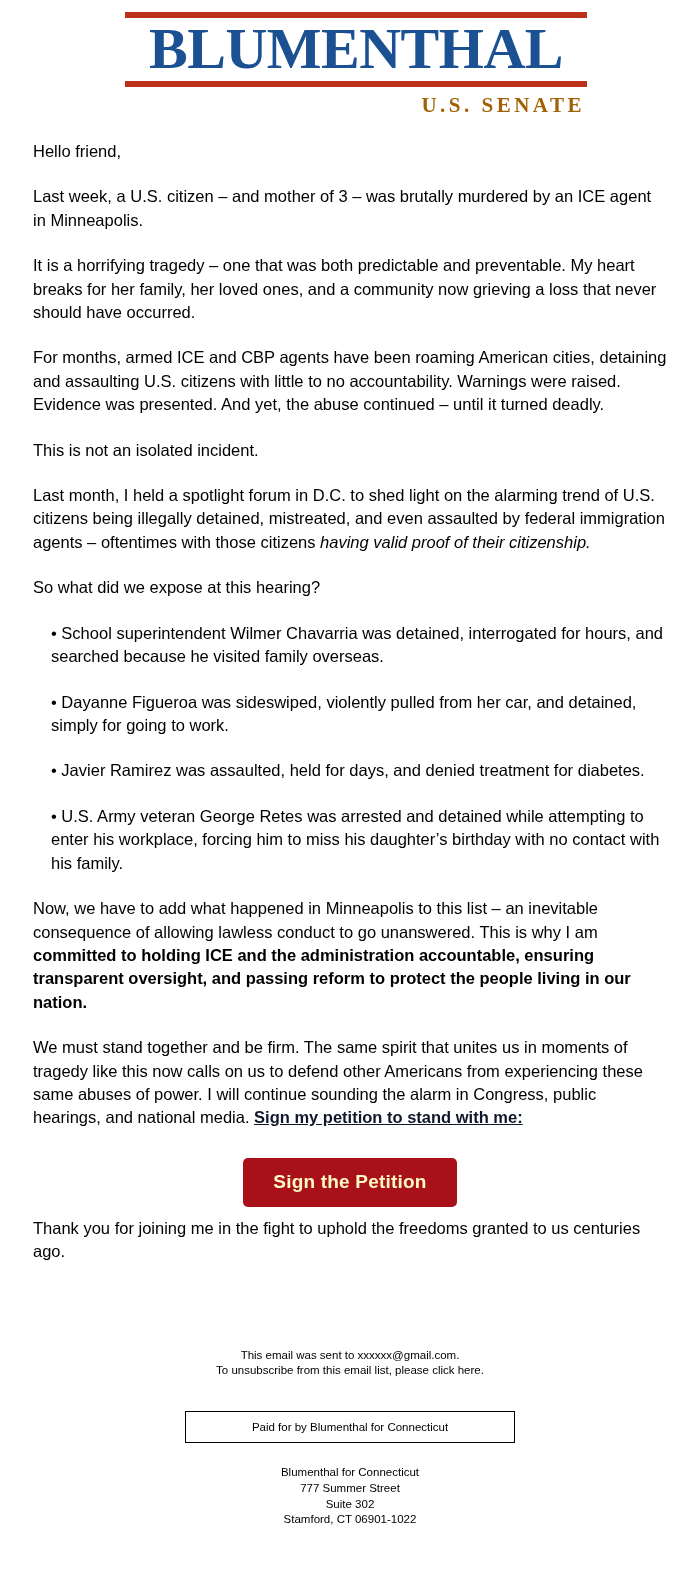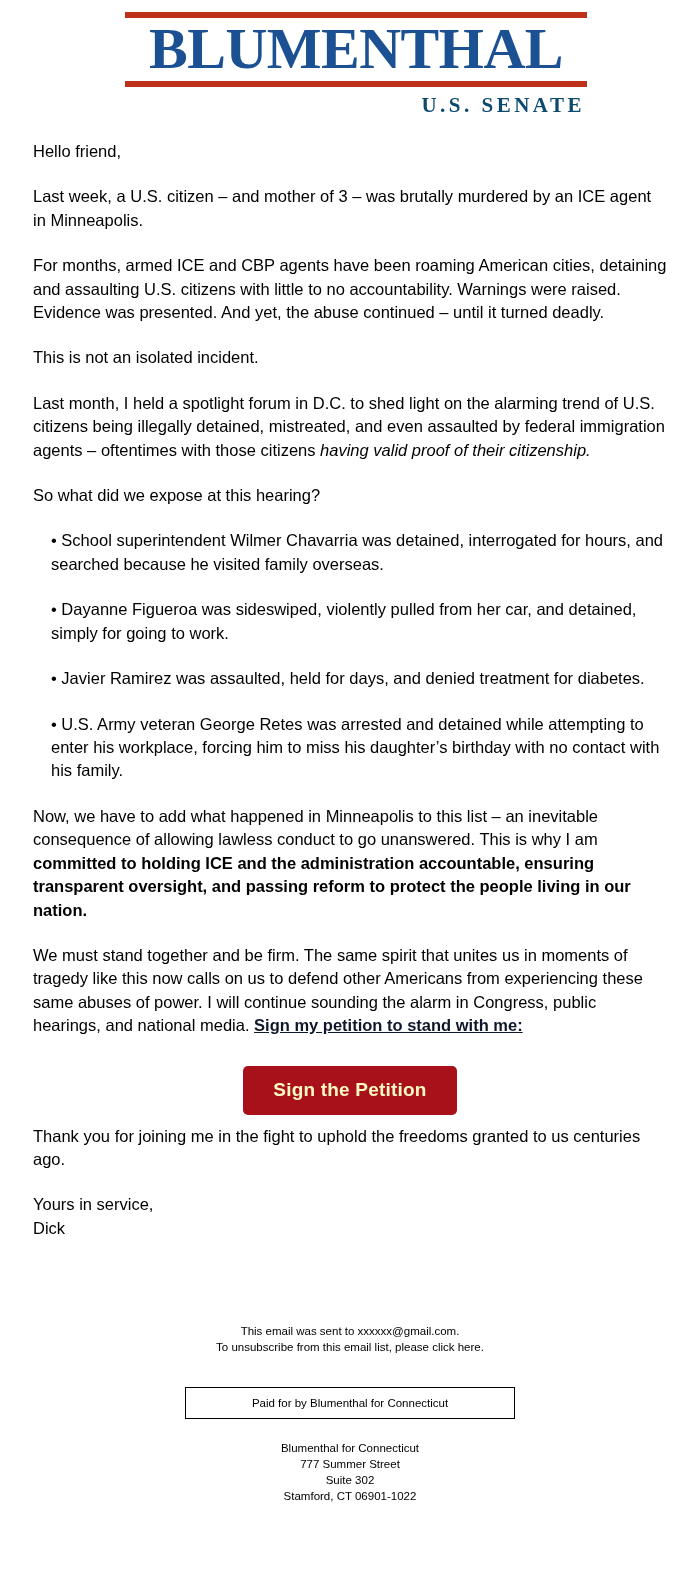--- a/index.html
+++ b/index.html
@@ -43,21 +43,21 @@
     font-size: 58px;
     line-height: 0.98;
     letter-spacing: -0.5px;
     text-align: center;
     white-space: nowrap;
     padding: 1px 0 2px 0;
   }
   .logo-sub {
     font-family: "Liberation Serif", "DejaVu Serif", serif;
     font-weight: 700;
-    color: #0c4a6e;
+    color: #a16207;
     font-size: 21px;
     letter-spacing: 3.5px;
     text-align: right;
     padding: 6px 2px 0 0;
     white-space: nowrap;
   }
 
   
   .body-copy {
     padding: 14px 33px 0 33px;
@@ -150,20 +150,21 @@
       <div class="logo-sub">U.S. SENATE</div>
     </div>
   </div>
 
   <div class="body-copy">
 
     <p class="para">Hello friend,</p>
 
     <p class="para">Last week, a U.S. citizen – and mother of 3 – was brutally murdered by an ICE agent in Minneapolis.</p>
 
+    <p class="para">It is a horrifying tragedy – one that was both predictable and preventable. My heart breaks for her family, her loved ones, and a community now grieving a loss that never should have occurred.</p>
 
     <p class="para">For months, armed ICE and CBP agents have been roaming American cities, detaining and assaulting U.S. citizens with little to no accountability. Warnings were raised. Evidence was presented. And yet, the abuse continued – until it turned deadly.</p>
 
     <p class="para">This is not an isolated incident.</p>
 
     <p class="para"><span>Last month, I held a spotlight forum in D.C. to shed light on the alarming trend of U.S. citizens being illegally detained, mistreated, and even assaulted by federal immigration agents – oftentimes with those citizens </span><span class="ital">having valid proof of their citizenship.</span></p>
 
     <p class="para">So what did we expose at this hearing?</p>
 
     <div class="bullets">
@@ -176,21 +177,20 @@
     <p class="para"><span>Now, we have to add what happened in Minneapolis to this list – an inevitable consequence of allowing lawless conduct to go unanswered. This is why I am </span><span class="bold">committed to holding ICE and the administration accountable, ensuring transparent oversight, and passing reform to protect the people living in our nation.</span></p>
 
     <p class="para"><span>We must stand together and be firm. The same spirit that unites us in moments of tragedy like this now calls on us to defend other Americans from experiencing these same abuses of power. I will continue sounding the alarm in Congress, public hearings, and national media. </span><a class="inline-link" href="#">Sign my petition to stand with me:</a></p>
 
     <div class="cta-row">
       <a class="cta-button" href="#">Sign the Petition</a>
     </div>
 
     <p class="para">Thank you for joining me in the fight to uphold the freedoms granted to us centuries ago.</p>
 
-    <p class="para"><span>Yours in service,</span><br><span>Dick</span></p>
 
   </div>
 
   <div class="footer">
     <div class="footer-note">This email was sent to xxxxxx@gmail.com.</div>
     <div class="footer-note">To unsubscribe from this email list, please click here.</div>
 
     <div class="paid-box-row">
       <div class="paid-box">Paid for by Blumenthal for Connecticut</div>
     </div>

